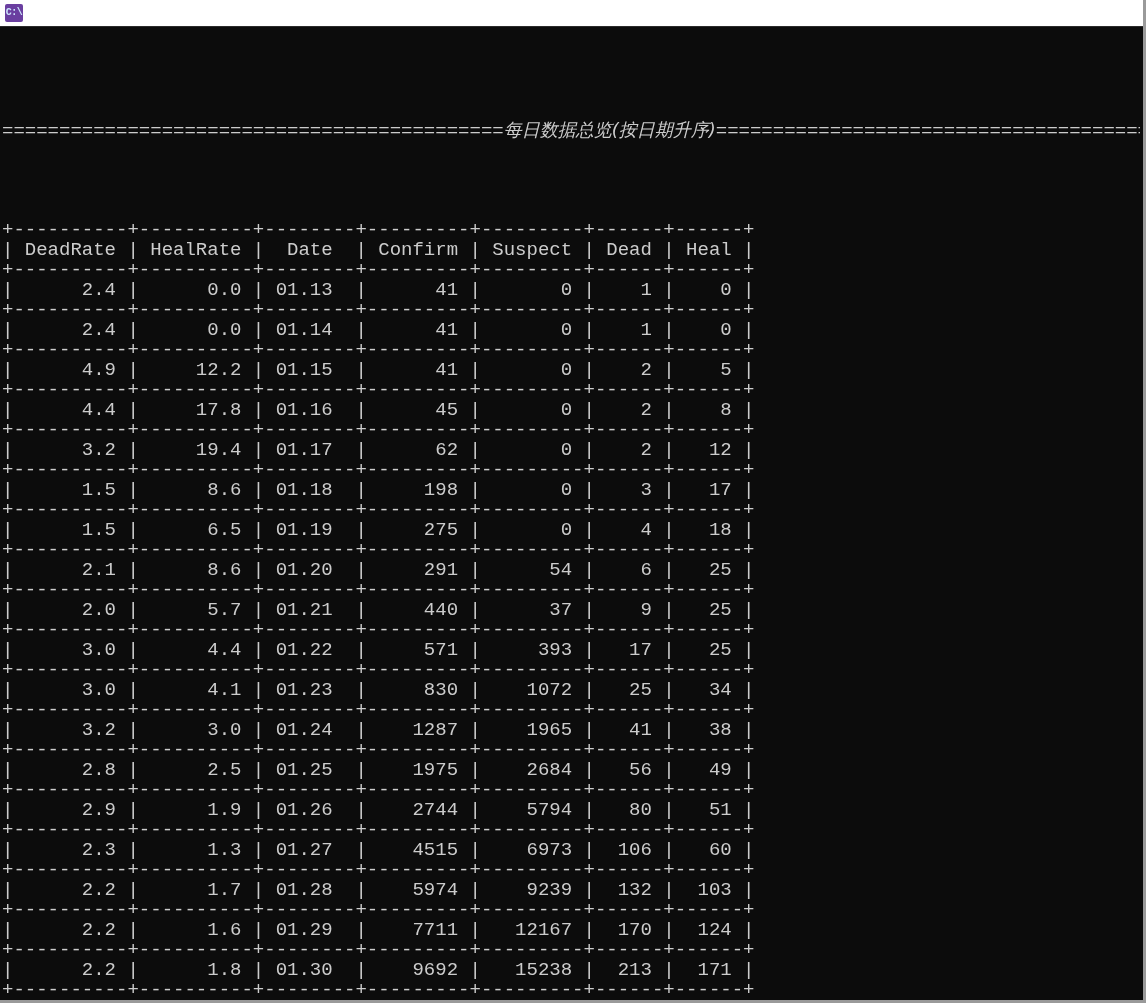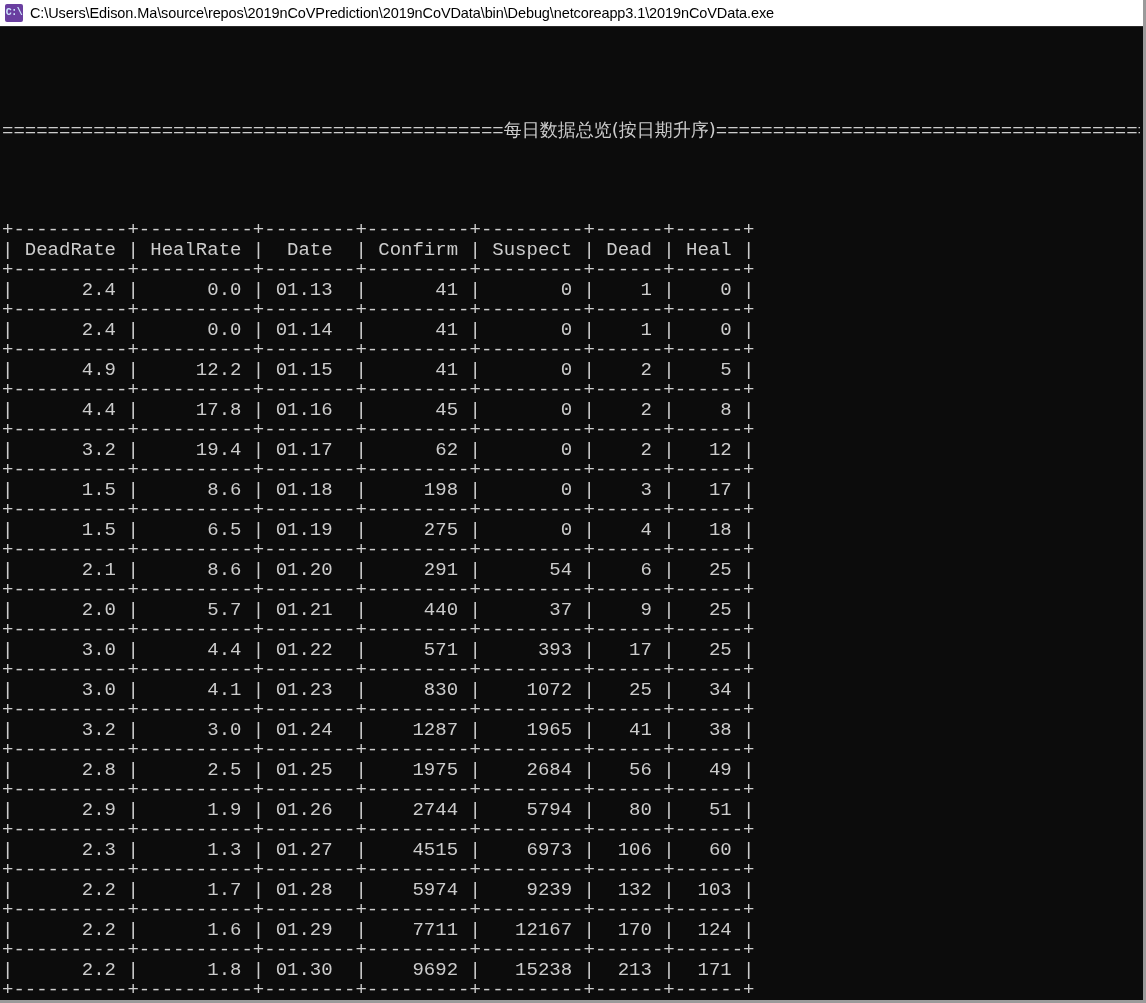--- a/index.html
+++ b/index.html
@@ -90,20 +90,21 @@
     height: 20px;
     line-height: 20px;
     white-space: pre;
     color: #cccccc;
     letter-spacing: 0px;
   }
   .banner-line .eq { color: #cccccc; }
   .banner-line .cjk {
     font-family: "DejaVu Sans", sans-serif;
     font-size: 18px;
+    font-style: italic;
   }
 
   .row-line {
     display: block;
     height: 20px;
     line-height: 20px;
     white-space: pre;
     color: #cccccc;
   }
 
@@ -114,21 +115,20 @@
 </style>
 </head>
 <body>
 
 <div class="console-window">
 
   <div class="title-bar">
     <div class="title-icon">
       <span class="glyph">C:\</span>
     </div>
-    <div class="title-text">C:\Users\Edison.Ma\source\repos\2019nCoVPrediction\2019nCoVData\bin\Debug\netcoreapp3.1\2019nCoVData.exe</div>
   </div>
 
   <div class="console-body">
     <div class="banner-line" id="banner"><span class="eq">============================================</span><span class="cjk">每日数据总览(按日期升序)</span><span class="eq">============================================</span></div>
     <div class="tbl" id="table-out"><div class="row-line">+----------+----------+--------+---------+---------+------+------+</div><div class="row-line">| DeadRate | HealRate |  Date  | Confirm | Suspect | Dead | Heal |</div><div class="row-line">+----------+----------+--------+---------+---------+------+------+</div><div class="row-line">|      2.4 |      0.0 | 01.13  |      41 |       0 |    1 |    0 |</div><div class="row-line">+----------+----------+--------+---------+---------+------+------+</div><div class="row-line">|      2.4 |      0.0 | 01.14  |      41 |       0 |    1 |    0 |</div><div class="row-line">+----------+----------+--------+---------+---------+------+------+</div><div class="row-line">|      4.9 |     12.2 | 01.15  |      41 |       0 |    2 |    5 |</div><div class="row-line">+----------+----------+--------+---------+---------+------+------+</div><div class="row-line">|      4.4 |     17.8 | 01.16  |      45 |       0 |    2 |    8 |</div><div class="row-line">+----------+----------+--------+---------+---------+------+------+</div><div class="row-line">|      3.2 |     19.4 | 01.17  |      62 |       0 |    2 |   12 |</div><div class="row-line">+----------+----------+--------+---------+---------+------+------+</div><div class="row-line">|      1.5 |      8.6 | 01.18  |     198 |       0 |    3 |   17 |</div><div class="row-line">+----------+----------+--------+---------+---------+------+------+</div><div class="row-line">|      1.5 |      6.5 | 01.19  |     275 |       0 |    4 |   18 |</div><div class="row-line">+----------+----------+--------+---------+---------+------+------+</div><div class="row-line">|      2.1 |      8.6 | 01.20  |     291 |      54 |    6 |   25 |</div><div class="row-line">+----------+----------+--------+---------+---------+------+------+</div><div class="row-line">|      2.0 |      5.7 | 01.21  |     440 |      37 |    9 |   25 |</div><div class="row-line">+----------+----------+--------+---------+---------+------+------+</div><div class="row-line">|      3.0 |      4.4 | 01.22  |     571 |     393 |   17 |   25 |</div><div class="row-line">+----------+----------+--------+---------+---------+------+------+</div><div class="row-line">|      3.0 |      4.1 | 01.23  |     830 |    1072 |   25 |   34 |</div><div class="row-line">+----------+----------+--------+---------+---------+------+------+</div><div class="row-line">|      3.2 |      3.0 | 01.24  |    1287 |    1965 |   41 |   38 |</div><div class="row-line">+----------+----------+--------+---------+---------+------+------+</div><div class="row-line">|      2.8 |      2.5 | 01.25  |    1975 |    2684 |   56 |   49 |</div><div class="row-line">+----------+----------+--------+---------+---------+------+------+</div><div class="row-line">|      2.9 |      1.9 | 01.26  |    2744 |    5794 |   80 |   51 |</div><div class="row-line">+----------+----------+--------+---------+---------+------+------+</div><div class="row-line">|      2.3 |      1.3 | 01.27  |    4515 |    6973 |  106 |   60 |</div><div class="row-line">+----------+----------+--------+---------+---------+------+------+</div><div class="row-line">|      2.2 |      1.7 | 01.28  |    5974 |    9239 |  132 |  103 |</div><div class="row-line">+----------+----------+--------+---------+---------+------+------+</div><div class="row-line">|      2.2 |      1.6 | 01.29  |    7711 |   12167 |  170 |  124 |</div><div class="row-line">+----------+----------+--------+---------+---------+------+------+</div><div class="row-line">|      2.2 |      1.8 | 01.30  |    9692 |   15238 |  213 |  171 |</div><div class="row-line">+----------+----------+--------+---------+---------+------+------+</div></div>
   </div>
 
 </div>
 
 </body></html>

